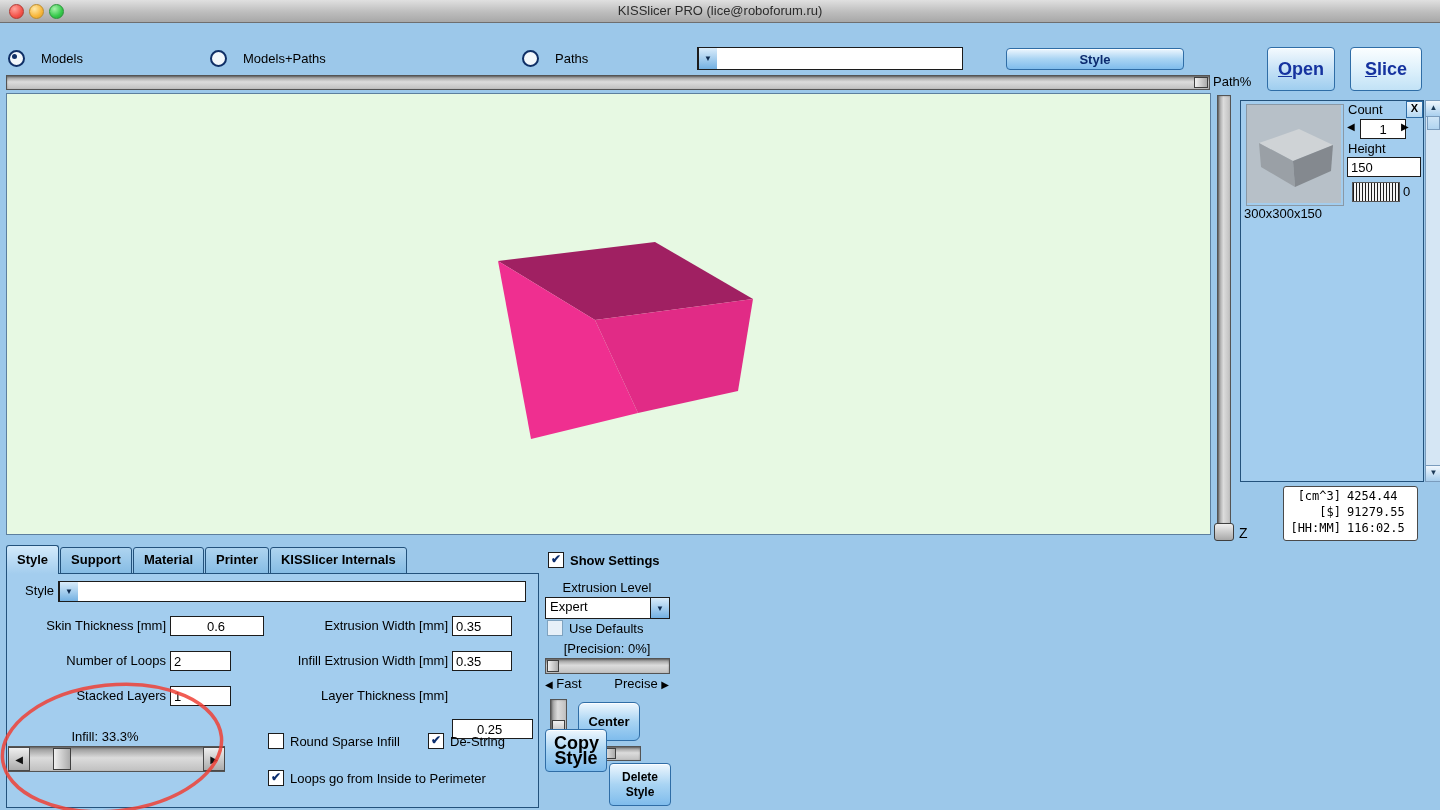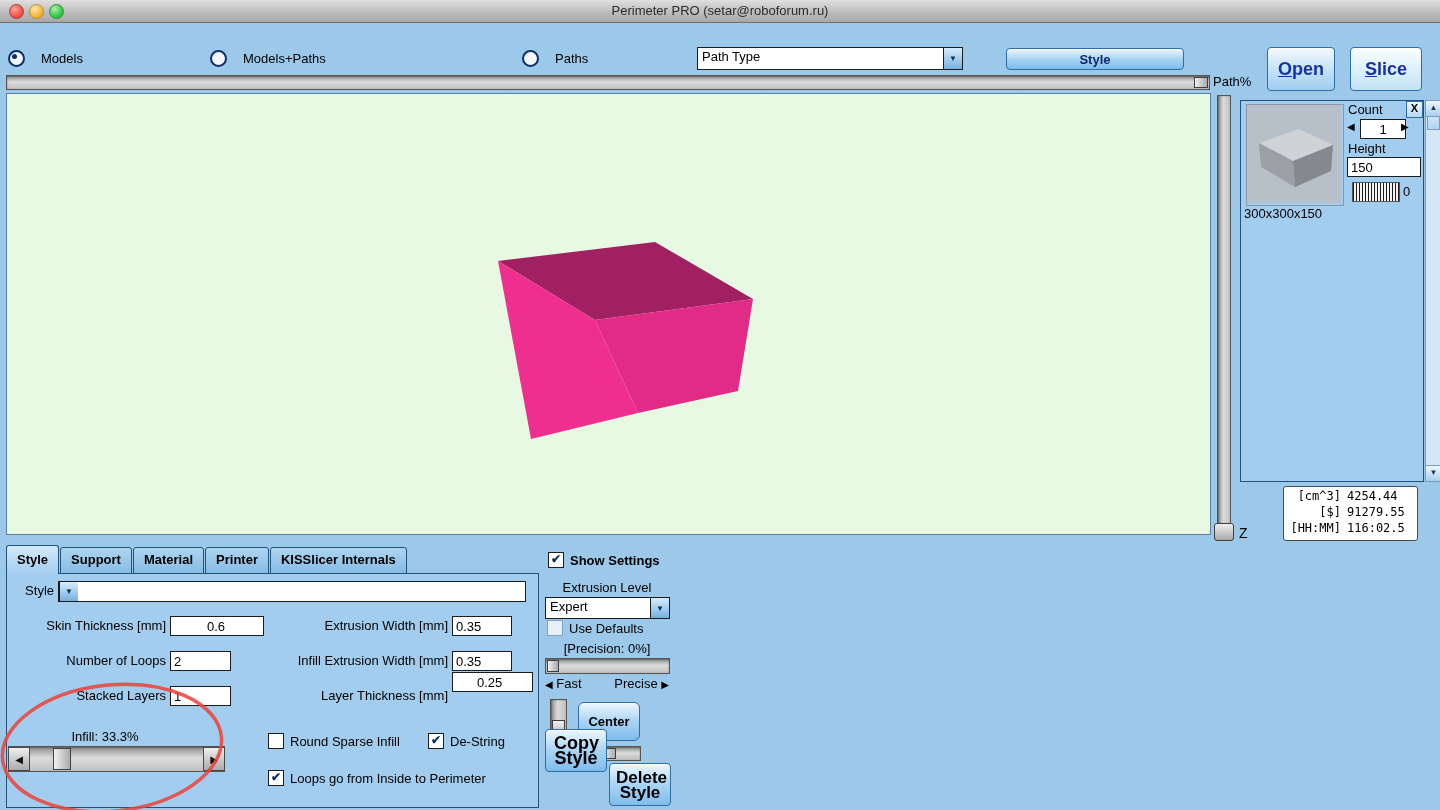--- a/index.html
+++ b/index.html
@@ -97,38 +97,37 @@
 
   .annot{position:absolute;left:-20px;top:670px;z-index:9;pointer-events:none;}
 </style>
 </head>
 <body>
 
 <div class="titlebar">
   <span class="light red"></span>
   <span class="light yellow"></span>
   <span class="light green"></span>
-  <div class="title">Perimeter PRO (setar@roboforum.ru)</div>
+  <div class="title">KISSlicer PRO (lice@roboforum.ru)</div>
 </div>
 
 <div class="radio checked" style="left:8px;top:50px;">
   <span class="circ"></span>
   <span>Models</span>
 </div>
 <div class="radio" style="left:210px;top:50px;">
   <span class="circ"></span>
   <span>Models+Paths</span>
 </div>
 <div class="radio" style="left:522px;top:50px;">
   <span class="circ"></span>
   <span>Paths</span>
 </div>
 
 <div class="combo" style="left:697px;top:47px;width:264px;height:21px;">
-  <span class="ctext">Path Type</span>
   <span class="carrow">▼</span>
 </div>
 
 <div class="btn" style="left:1006px;top:48px;width:176px;height:20px;font-size:13px;color:#0b2a6e;">
   <span>Style</span>
 </div>
 
 <div class="btn bigbtn" style="left:1267px;top:47px;width:66px;height:42px;">
   <span class="mn">O</span>
     <span>pen</span>
@@ -223,21 +222,21 @@
 <input class="tfield" style="left: 452px; top: 616px; width: 52px; z-index: 4;" value="0.35">
 
 <div class="rlabel" style="left:8px;top:653px;width:158px;z-index:4;">Number of Loops</div>
 <input class="tfield" style="left: 170px; top: 651px; width: 53px; z-index: 4;" value="2">
 <div class="rlabel" style="left:256px;top:653px;width:192px;z-index:4;">Infill Extrusion Width [mm]</div>
 <input class="tfield" style="left: 452px; top: 651px; width: 52px; z-index: 4;" value="0.35">
 
 <div class="rlabel" style="left:8px;top:688px;width:158px;z-index:4;">Stacked Layers</div>
 <input class="tfield" style="left: 170px; top: 686px; width: 53px; z-index: 4;" value="1">
 <div class="rlabel" style="left:256px;top:688px;width:192px;z-index:4;">Layer Thickness [mm]</div>
-<input class="tfield" style="left: 452px; top: 672px; width: 52px; z-index: 4; padding-left: 24px;" value="0.25">
+<input class="tfield" style="left: 452px; top: 719px; width: 52px; z-index: 4; padding-left: 24px;" value="0.25">
 
 <div class="clabel" style="left:40px;top:729px;width:130px;z-index:4;">Infill: 33.3%</div>
 
 <div class="hslider" style="left:8px;top:746px;width:215px;height:24px;z-index:4;">
   <span class="sarrow" style="left:-1px;">◀</span>
   <span class="hhandle" style="left:44px;width:16px;"></span>
   <span class="sarrow" style="right:-1px;">▶</span>
 </div>
 
 <div class="check" style="left:268px;top:733px;z-index:4;">
@@ -289,19 +288,19 @@
   <span>Center</span>
 </div>
 
 <div class="hslider" style="left:577px;top:746px;width:62px;height:13px;">
   <span class="hhandle" style="left:24px;width:12px;"></span>
 </div>
 
 <div class="btn" style="left:545px;top:729px;width:60px;height:41px;font-size:18px;line-height:15px;">
   <span style="width:44px;">Copy Style</span>
 </div>
-<div class="btn" style="left:609px;top:763px;width:60px;height:41px;font-size:17px;line-height:15px;">
+<div class="btn" style="left:609px;top:763px;width:60px;height:41px;font-size:12px;line-height:15px;">
   <span style="width:48px;">Delete Style</span>
 </div>
 
 <svg class="annot" width="280" height="145">
   <ellipse cx="132" cy="78" rx="110" ry="63" fill="none" stroke="#ee4136" stroke-width="3.5" opacity="0.85" transform="rotate(-6 132 78)"></ellipse>
 </svg>
 
 </body></html>

